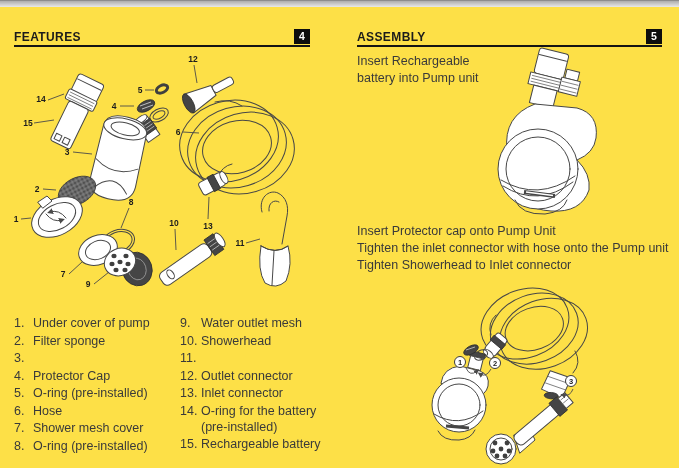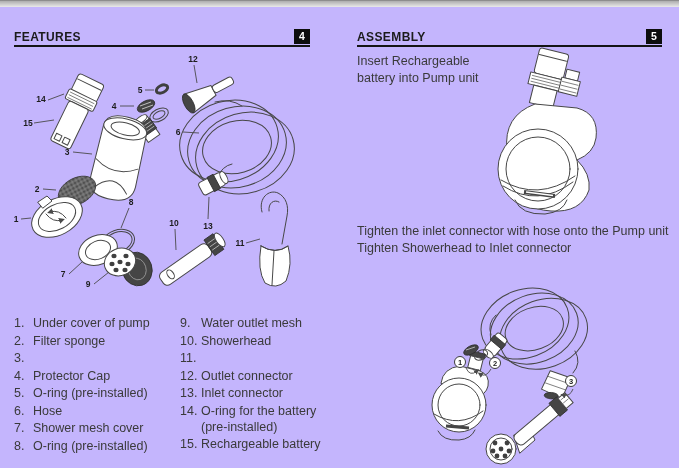--- a/index.html
+++ b/index.html
@@ -1,16 +1,16 @@
 <!DOCTYPE html>
 <html><head>
 <meta charset="utf-8">
 <style>
   html,body{margin:0;padding:0;background:#fff;}
-  #page{position:relative;width:679px;height:468px;background:#c4b5fd;overflow:hidden;
+  #page{position:relative;width:679px;height:468px;background:#fde047;overflow:hidden;
         font-family:"Liberation Sans","DejaVu Sans",sans-serif;color:#3c3c3c;}
   .top-bar{position:absolute;left:0;top:0;width:679px;height:7px;
            background:linear-gradient(#adadad,#e9e9e9);border-top:1px solid #8d8d8d;box-sizing:border-box;}
   
   .sec-header{position:absolute;display:flex;justify-content:space-between;align-items:flex-end;
               border-bottom:2px solid #141414;padding-bottom:1px;height:19px;box-sizing:content-box;}
   .sec-header.features{left:14px;top:25px;width:296px;}
   .sec-header.assembly{left:357px;top:25px;width:305px;}
   .sec-title{font-size:12px;font-weight:bold;color:#1b1b1b;letter-spacing:.4px;}
   .sec-badge{width:16px;height:15px;background:#0d0d0d;color:#fff;font-size:10.5px;font-weight:bold;
@@ -289,20 +289,21 @@
         </div>
     </div>
   </div>
 
   <div class="step-text s1">
     <span class="step-line">Insert Rechargeable</span>
     <span class="step-line">battery into Pump unit</span>
   </div>
 
   <div class="step-text s2">
+    <span class="step-line">Insert Protector cap onto Pump Unit</span>
     <span class="step-line">Tighten the inlet connector with hose onto the Pump unit</span>
     <span class="step-line">Tighten Showerhead to Inlet connector</span>
   </div>
 
   <svg style="left:483px;top:50px;" width="192" height="168" viewBox="0 0 192 168">
     <g transform="rotate(14 60 60)">
       <rect class="wh" x="42" y="0" width="30" height="26" rx="3"></rect>
       <line class="ln" x1="43" y1="7" x2="71" y2="7"></line>
       <rect class="wh" x="39" y="26" width="36" height="12"></rect>
       <line class="thin" x1="41" y1="29" x2="73" y2="29"></line>

